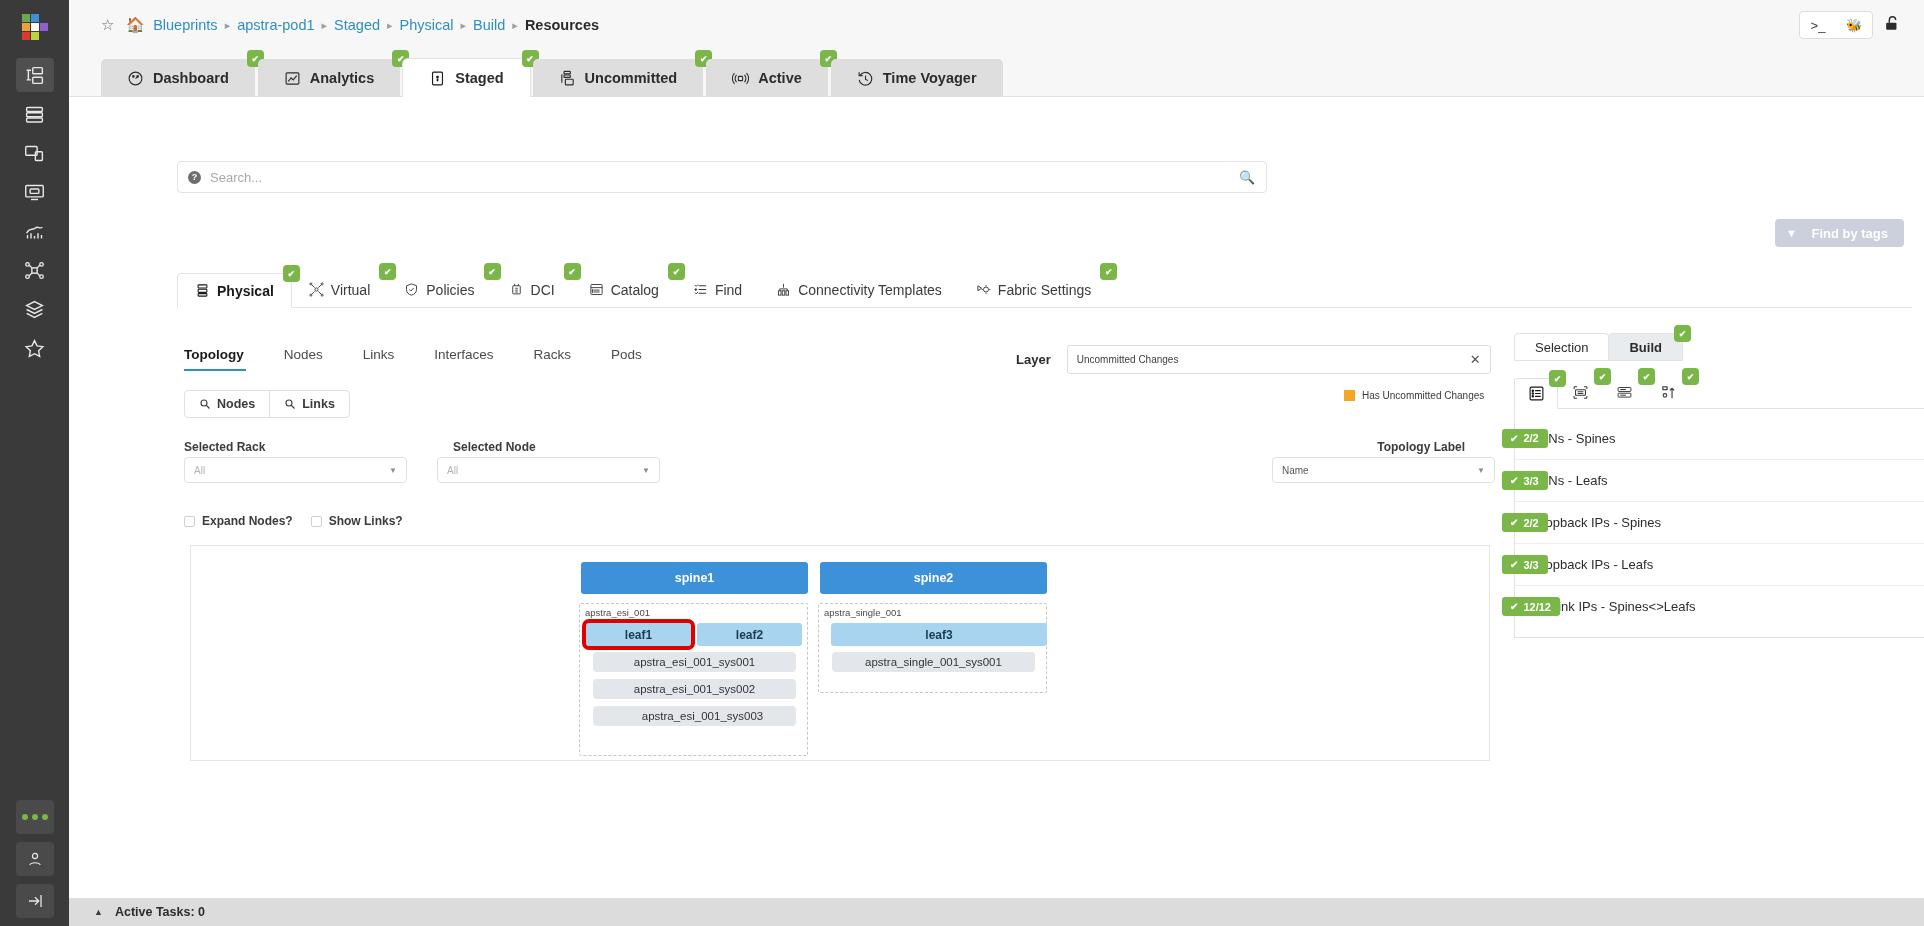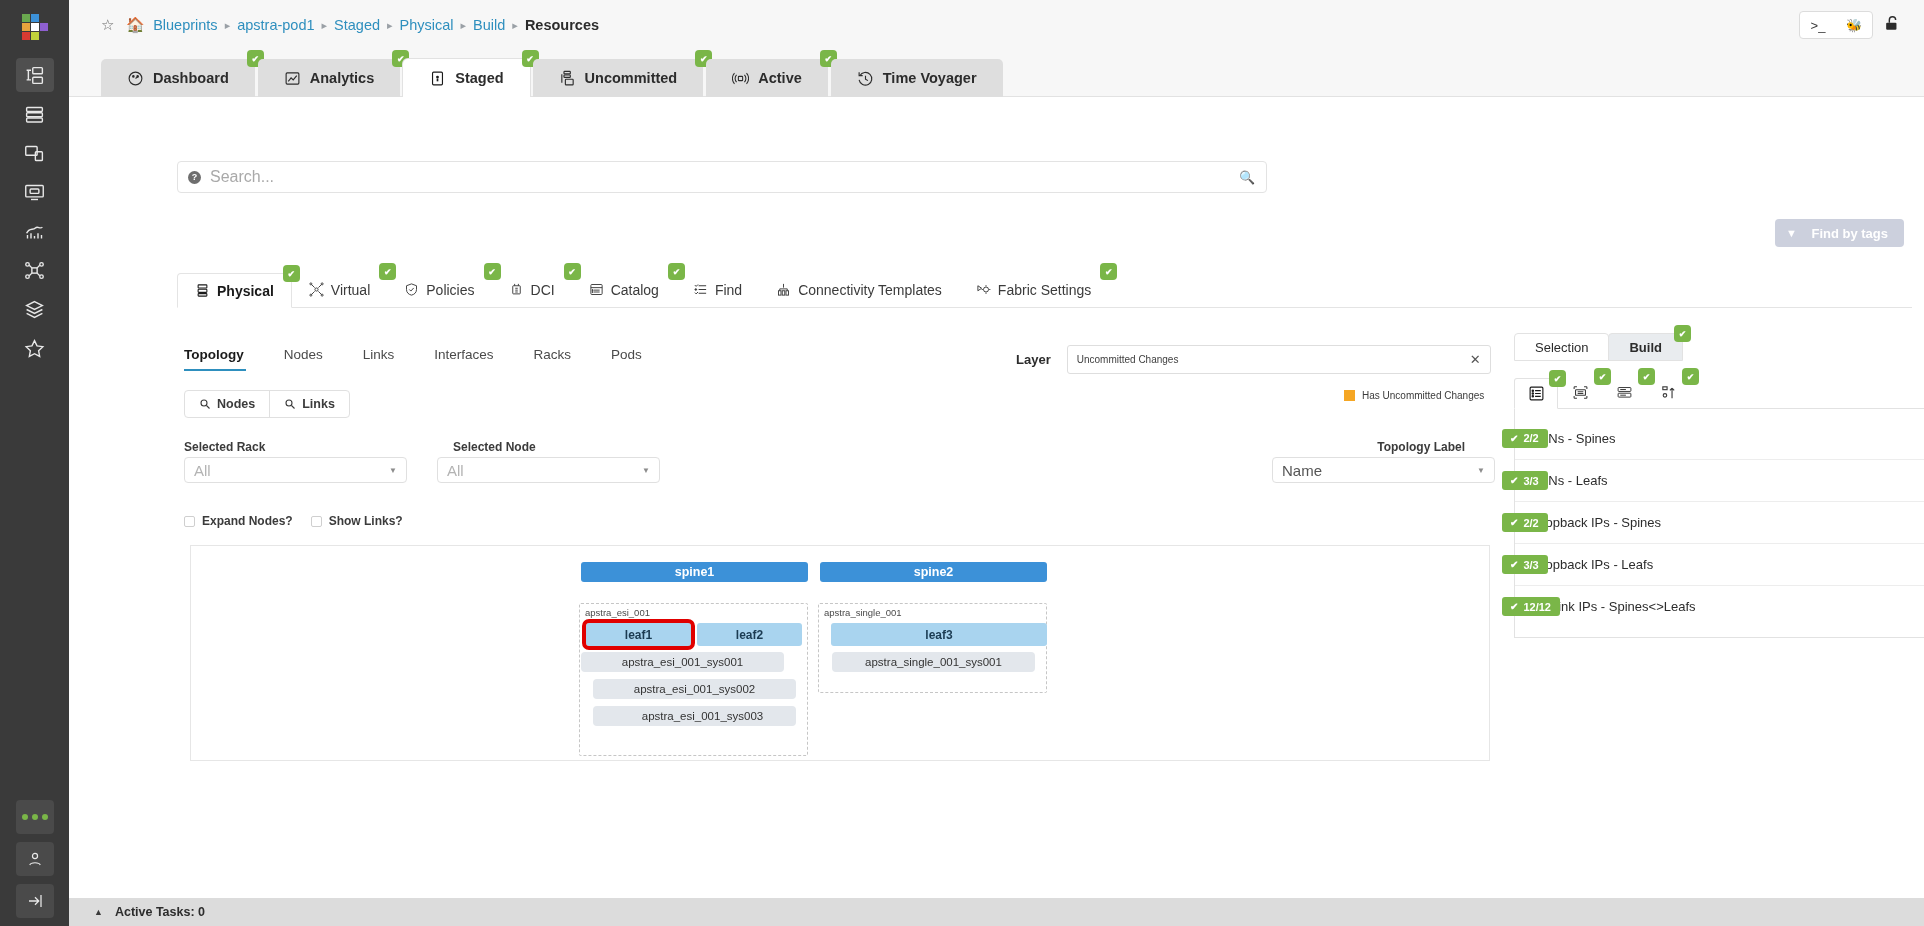--- a/index.html
+++ b/index.html
@@ -73,21 +73,21 @@
   #tabs1 .ruler { position:absolute; left:0; bottom:0; width:100%; height:1px; background:#e2e2e2; }
 
   
   #content { position:relative; height:829px; background:#fff; }
 
   #searchrow { position:absolute; left:108px; top:64px; width:1090px; height:32px; }
   #searchbox { width:100%; height:32px; border:1px solid #e3e3e3; border-radius:4px; background:#fff;
     display:flex; align-items:center; padding:0 10px; }
   #searchbox .qmark { width:13px; height:13px; border-radius:50%; background:#6e6e6e; color:#fff;
     font-size:9px; line-height:13px; text-align:center; font-weight:bold; flex:0 0 auto; }
-  #searchbox input { border:0; outline:0; flex:1 1 auto; margin-left:9px; font-size:16px;
+  #searchbox input { border:0; outline:0; flex:1 1 auto; margin-left:9px; font-size:13px;
     font-family:"Liberation Sans",sans-serif; color:#444; background:transparent; }
   #searchbox input::placeholder { color:#a9a9a9; }
   #searchbox .mag { color:#9b9b9b; font-size:13px; cursor:pointer; }
 
   #findtags { position:absolute; right:20px; top:122px; height:28px; border-radius:4px;
     background:#ccd0dd; display:flex; align-items:center; cursor:pointer; }
   #findtags .fi { width:32px; display:flex; align-items:center; justify-content:center; color:#fff; font-size:11px; }
   #findtags .fl { padding:0 16px 0 4px; color:#fff; font-size:13px; font-weight:bold; }
 
   
@@ -108,21 +108,21 @@
 
   #nlbtns { position:absolute; left:115px; top:293px; display:flex;
     border:1px solid #e0e0e0; border-radius:4px; overflow:hidden; background:#fff; }
   #nlbtns .b { padding:0 14px; height:26px; display:flex; align-items:center; gap:6px;
     font-size:12.5px; color:#3b3b3b; font-weight:bold; cursor:pointer; }
   #nlbtns .b + .b { border-left:1px solid #e0e0e0; }
 
   .fl-label { position:absolute; font-size:12px; color:#3b3b3b; font-weight:bold; }
   .selbox { position:absolute; height:26px; border:1px solid #e0e0e0; border-radius:4px;
     background:#fff; display:flex; align-items:center; padding:0 9px; cursor:pointer; }
-  .selbox .v { flex:1 1 auto; font-size:15px; color:#b3b3b3; }
+  .selbox .v { flex:1 1 auto; font-size:10px; color:#b3b3b3; }
   .selbox .v.filled { color:#555; }
   .selbox .car { font-size:8px; color:#8c8c8c; }
 
   #cbrow { position:absolute; left:115px; top:417px; display:flex; align-items:center; gap:18px; }
   #cbrow .cb { display:flex; align-items:center; gap:7px; cursor:pointer; }
   #cbrow .cb .box { width:11px; height:11px; border:1px solid #cfcfcf; border-radius:2px; background:#fff; }
   #cbrow .cb .lab { font-size:12px; font-weight:bold; color:#3b3b3b; }
 
   
   #layerrow { position:absolute; left:947px; top:248px; display:flex; align-items:center; }
@@ -131,21 +131,21 @@
     background:#fff; display:flex; align-items:center; padding:0 9px; }
   #layerrow .field .v { flex:1 1 auto; font-size:10px; color:#3e3e3e; }
   #layerrow .field .x { font-size:13px; color:#555; cursor:pointer; }
   #legend { position:absolute; left:1275px; top:293px; display:flex; align-items:center; gap:7px; }
   #legend .sw { width:11px; height:11px; background:#f5a623; }
   #legend .lt { font-size:10px; color:#3b3b3b; }
 
   
   #canvas { position:absolute; left:121px; top:448px; width:1300px; height:216px;
     border:1px solid #e6e6e6; background:#fff; }
-  .spine { position:absolute; height:20px; background:#3c91d8; border-radius:3px;
+  .spine { position:absolute; height:32px; background:#3c91d8; border-radius:3px;
     display:flex; align-items:center; justify-content:center;
     color:#fff; font-size:12.5px; font-weight:bold; cursor:pointer; }
   .rack { position:absolute; border:1px dashed #c6c6c6; border-radius:2px; background:#fff; }
   .rack .rname { position:absolute; left:5px; top:3px; font-size:9.5px; color:#4a4a4a; }
   .leaf { position:absolute; height:23px; background:#a9d4ef; border-radius:3px;
     display:flex; align-items:center; justify-content:center;
     color:#1b3b52; font-size:12px; font-weight:bold; cursor:pointer; }
   .leaf.selected { outline:4px solid #e00000; }
   .sys { position:absolute; height:20px; background:#e3e7ec; border-radius:4px;
     display:flex; align-items:center; justify-content:center;
@@ -531,21 +531,21 @@
       </div>
 
       <div id="canvas">
         <div class="spine" style="left:390px; top:16px; width:227px;">spine1</div>
         <div class="spine" style="left:629px; top:16px; width:227px;">spine2</div>
 
         <div class="rack" style="left:388px; top:57px; width:229px; height:153px;">
           <span class="rname">apstra_esi_001</span>
           <div class="leaf selected" style="left:6px; top:19px; width:105px;">leaf1</div>
           <div class="leaf" style="left:117px; top:19px; width:105px;">leaf2</div>
-          <div class="sys" style="left:1px; top:48px; width:203px;">apstra_esi_001_sys001</div>
+          <div class="sys" style="left:13px; top:48px; width:203px;">apstra_esi_001_sys001</div>
           <div class="sys" style="left:13px; top:75px; width:203px;">apstra_esi_001_sys002</div>
           <div class="sys" style="left:13px; top:102px; width:203px;padding-left:16px;">apstra_esi_001_sys003</div>
         </div>
 
         <div class="rack" style="left:627px; top:57px; width:229px; height:90px;">
           <span class="rname">apstra_single_001</span>
           <div class="leaf" style="left:12px; top:19px; width:216px;">leaf3</div>
           <div class="sys" style="left:13px; top:48px; width:203px;">apstra_single_001_sys001</div>
         </div>
       </div>

